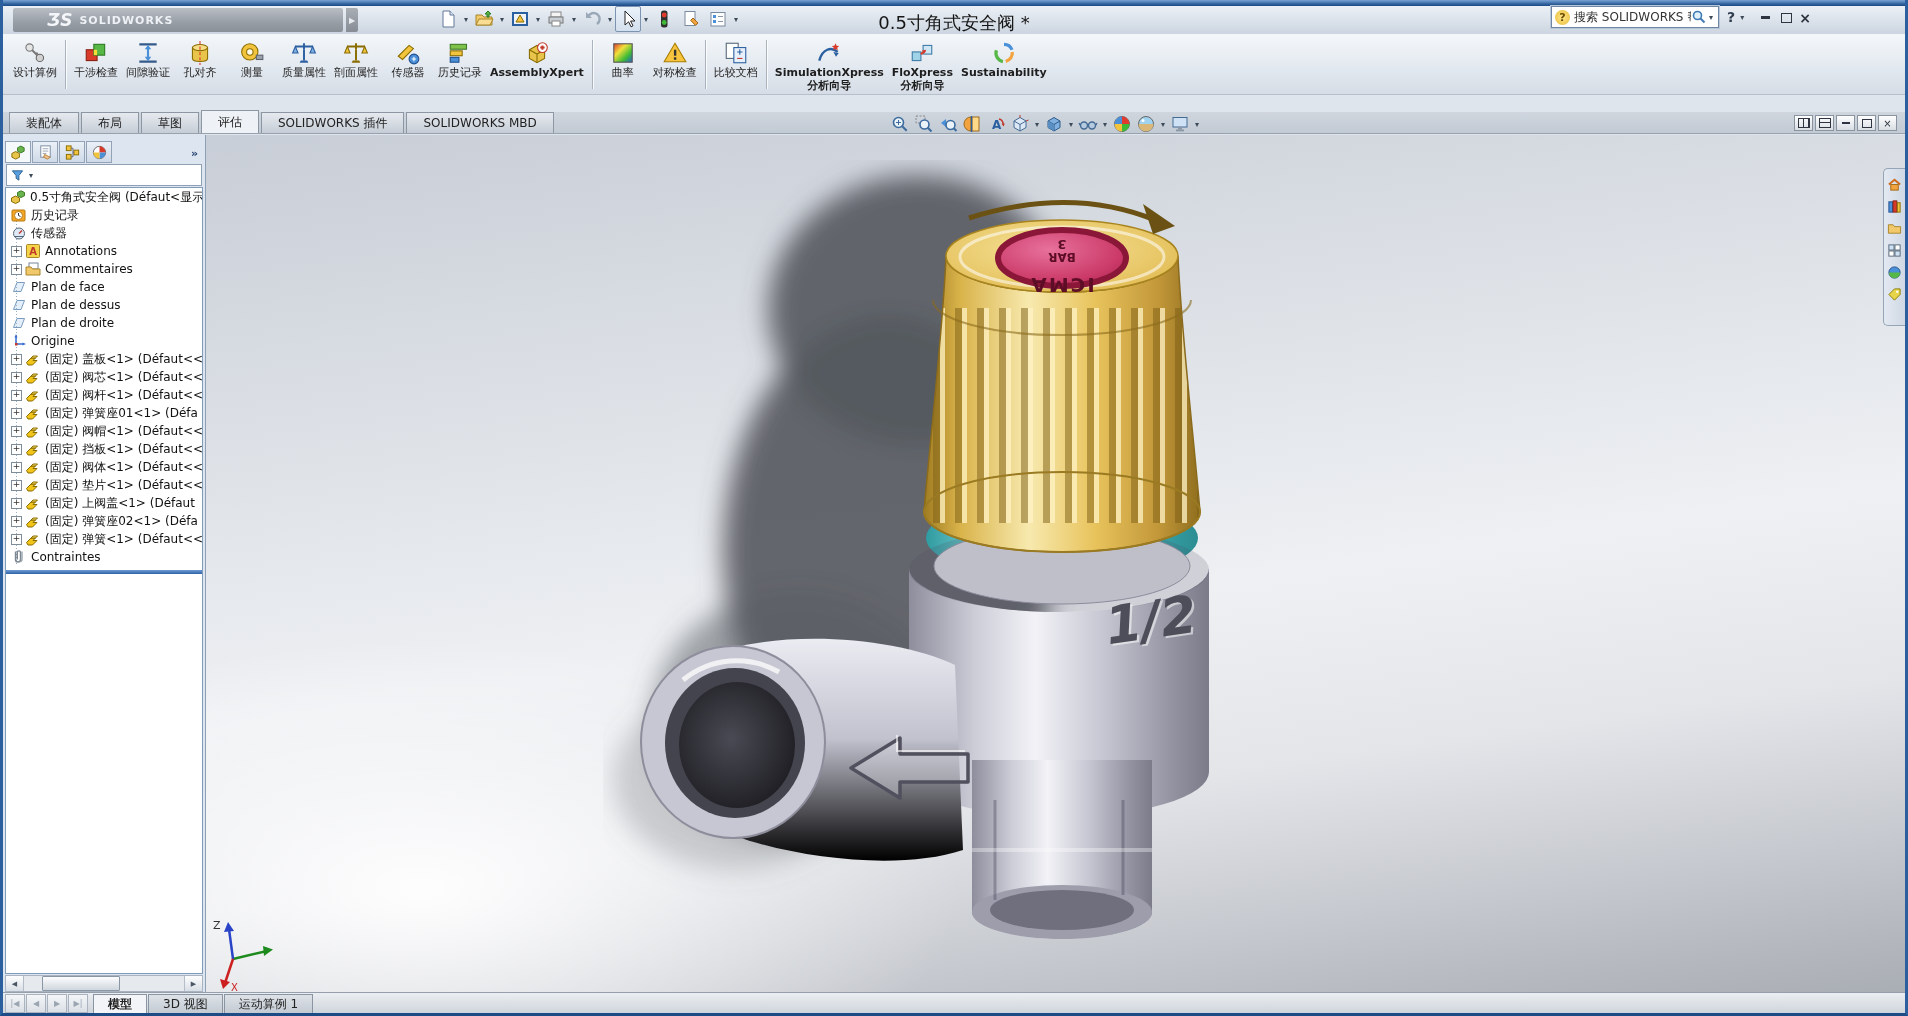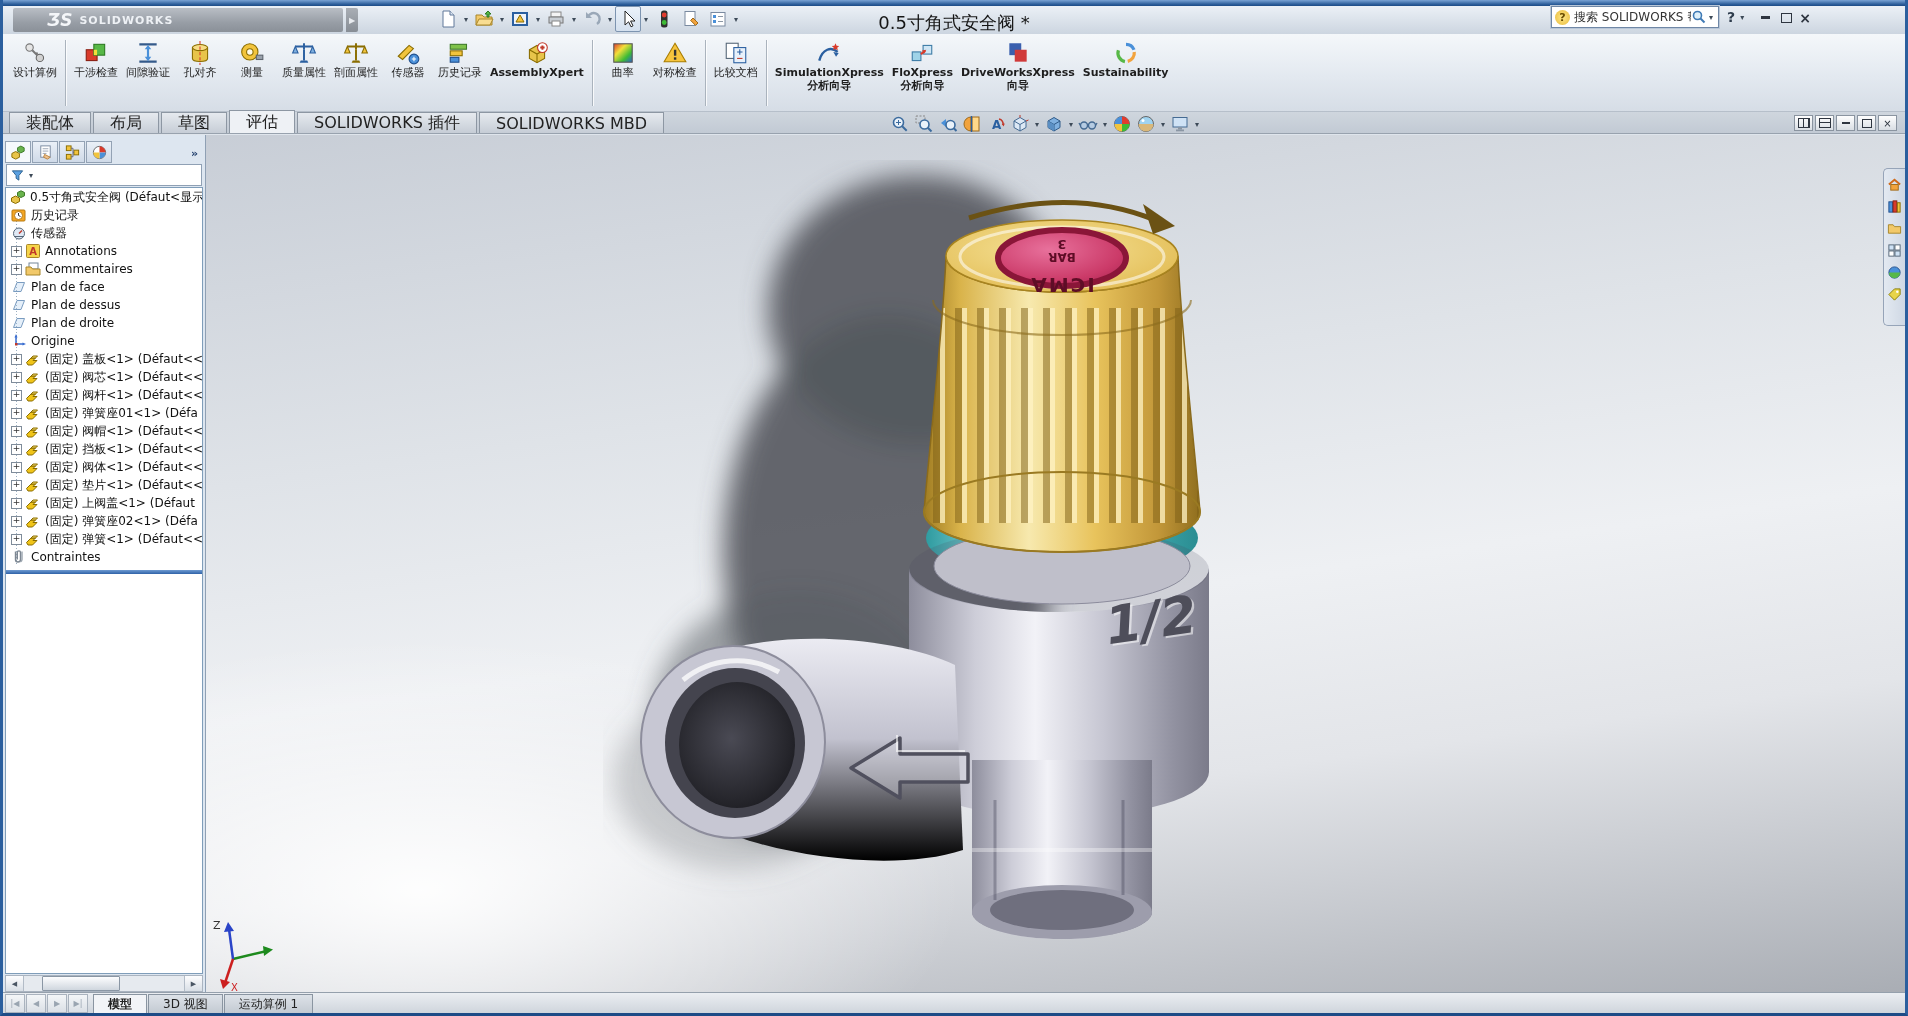--- a/index.html
+++ b/index.html
@@ -28,32 +28,32 @@
   #searchbox .qmark{width:15px;height:15px;border-radius:50%;background:radial-gradient(#ffe98a,#e8b93a);
       color:#6b4d00;font-size:11px;font-weight:bold;display:flex;align-items:center;justify-content:center;margin-right:4px;}
   #searchbox .stext{flex:1;color:#333;font-size:12px;white-space:nowrap;overflow:hidden;}
   #help-btn{position:absolute;left:1724px;top:9px;color:#2e3c4c;font-size:14px;font-weight:bold;display:flex;gap:3px;align-items:center;}
   .wbtn{position:absolute;top:10px;width:20px;height:15px;display:flex;align-items:center;justify-content:center;}
   #min-btn{left:1752px;} #restore-btn{left:1773px;} #close-btn{left:1792px;}
   #min-btn i{width:9px;height:3px;background:#2e3540;display:block;}
   #restore-btn i{width:9px;height:8px;border:1.5px solid #2e3540;display:block;}
   #close-btn{font-size:14px;font-weight:bold;color:#2e3540;}
   
-  #ribbon{position:absolute;left:0;top:34px;right:0;height:78px;
+  #ribbon{position:absolute;left:0;top:34px;right:0;height:61px;
       background:linear-gradient(#f4f7fa 0%,#e3e9f0 55%,#d6dde6 100%);border-bottom:1px solid #b6bfca;
       display:flex;align-items:stretch;padding:3px 2px 2px 6px;box-sizing:border-box;}
   .rbtn{display:flex;flex-direction:column;align-items:center;padding:3px 4px 0 4px;min-width:44px;}
   .rbtn svg{width:26px;height:26px;flex:none;}
   .rlbl{font-size:11px;line-height:12.5px;text-align:center;color:#1e1e1e;white-space:pre-line;word-break:break-all;max-width:54px;margin-top:1px;}
   .rlbl.wide{max-width:120px;word-break:normal;font-weight:bold;}
   .rsep{width:1px;background:#aab3bd;box-shadow:1px 0 0 rgba(255,255,255,.8);margin:3px 4px;}
   
   #tabrow{position:absolute;left:0;top:112px;right:0;height:22px;background:linear-gradient(#cfd6de,#c2cad4);
       border-bottom:1px solid #98a2ae;display:flex;align-items:flex-end;padding-left:6px;box-sizing:border-box;}
-  .ctab{height:20px;display:flex;align-items:center;padding:0 16px;margin-right:2px;font-size:16px;color:#222;
+  .ctab{height:20px;display:flex;align-items:center;padding:0 16px;margin-right:2px;font-size:12px;color:#222;
       background:linear-gradient(#e6eaef,#c6cdd6);border:1px solid #8d97a3;border-bottom:none;}
   .ctab.active{background:#eef1f5;height:22px;border-color:#8d97a3;}
   #headsup{position:absolute;left:886px;top:114px;display:flex;align-items:center;gap:2px;}
   #headsup .hbtn{display:flex;align-items:center;padding:0 1px;}
   #headsup svg{width:20px;height:20px;}
   #pane-controls{position:absolute;right:8px;top:115px;display:flex;gap:2px;}
   .pcbtn{width:19px;height:16px;border:1px solid #8a94a0;background:linear-gradient(#fefefe,#d9dee4);
       display:flex;align-items:center;justify-content:center;font-size:10px;color:#2e3540;box-sizing:border-box;}
   .pcbtn .bar{width:8px;height:2px;background:#2e3540;}
   .pcbtn .box{width:8px;height:7px;border:1.2px solid #2e3540;}
@@ -346,28 +346,20 @@
           <rect x="3" y="11" width="8" height="8" fill="#9fd3e8" stroke="#3c7ba6"></rect>
           <rect x="13" y="5" width="8" height="8" fill="#cfe6f5" stroke="#3c7ba6"></rect>
           <path d="M11 13l4-3" stroke="#d93b2b" stroke-width="2"></path>
           <path d="M16 9l-4 .6 2 2.8z" fill="#d93b2b"></path>
         </svg>
       <span class="rlbl wide">FloXpress
 分析向导</span>
     </div>
     <div class="rbtn">
       <svg viewBox="0 0 24 24">
-          <rect x="4" y="3" width="11" height="11" fill="#3a5fae"></rect>
-          <rect x="9" y="9" width="11" height="11" fill="#d03a3a"></rect>
-        </svg>
-      <span class="rlbl wide">DriveWorksXpress
-向导</span>
-    </div>
-    <div class="rbtn">
-      <svg viewBox="0 0 24 24">
           <path d="M12 4a8 8 0 0 1 7.4 5" fill="none" stroke="#4a90d9" stroke-width="3"></path>
           <path d="M19.6 11a8 8 0 0 1-6 8.8" fill="none" stroke="#f2a33d" stroke-width="3"></path>
           <path d="M11 19.9A8 8 0 0 1 5 9.5" fill="none" stroke="#57b847" stroke-width="3"></path>
         </svg>
       <span class="rlbl wide">Sustainability</span>
     </div>
   </div>
 
   <div id="tabrow">
     <div class="ctab">装配体</div>

